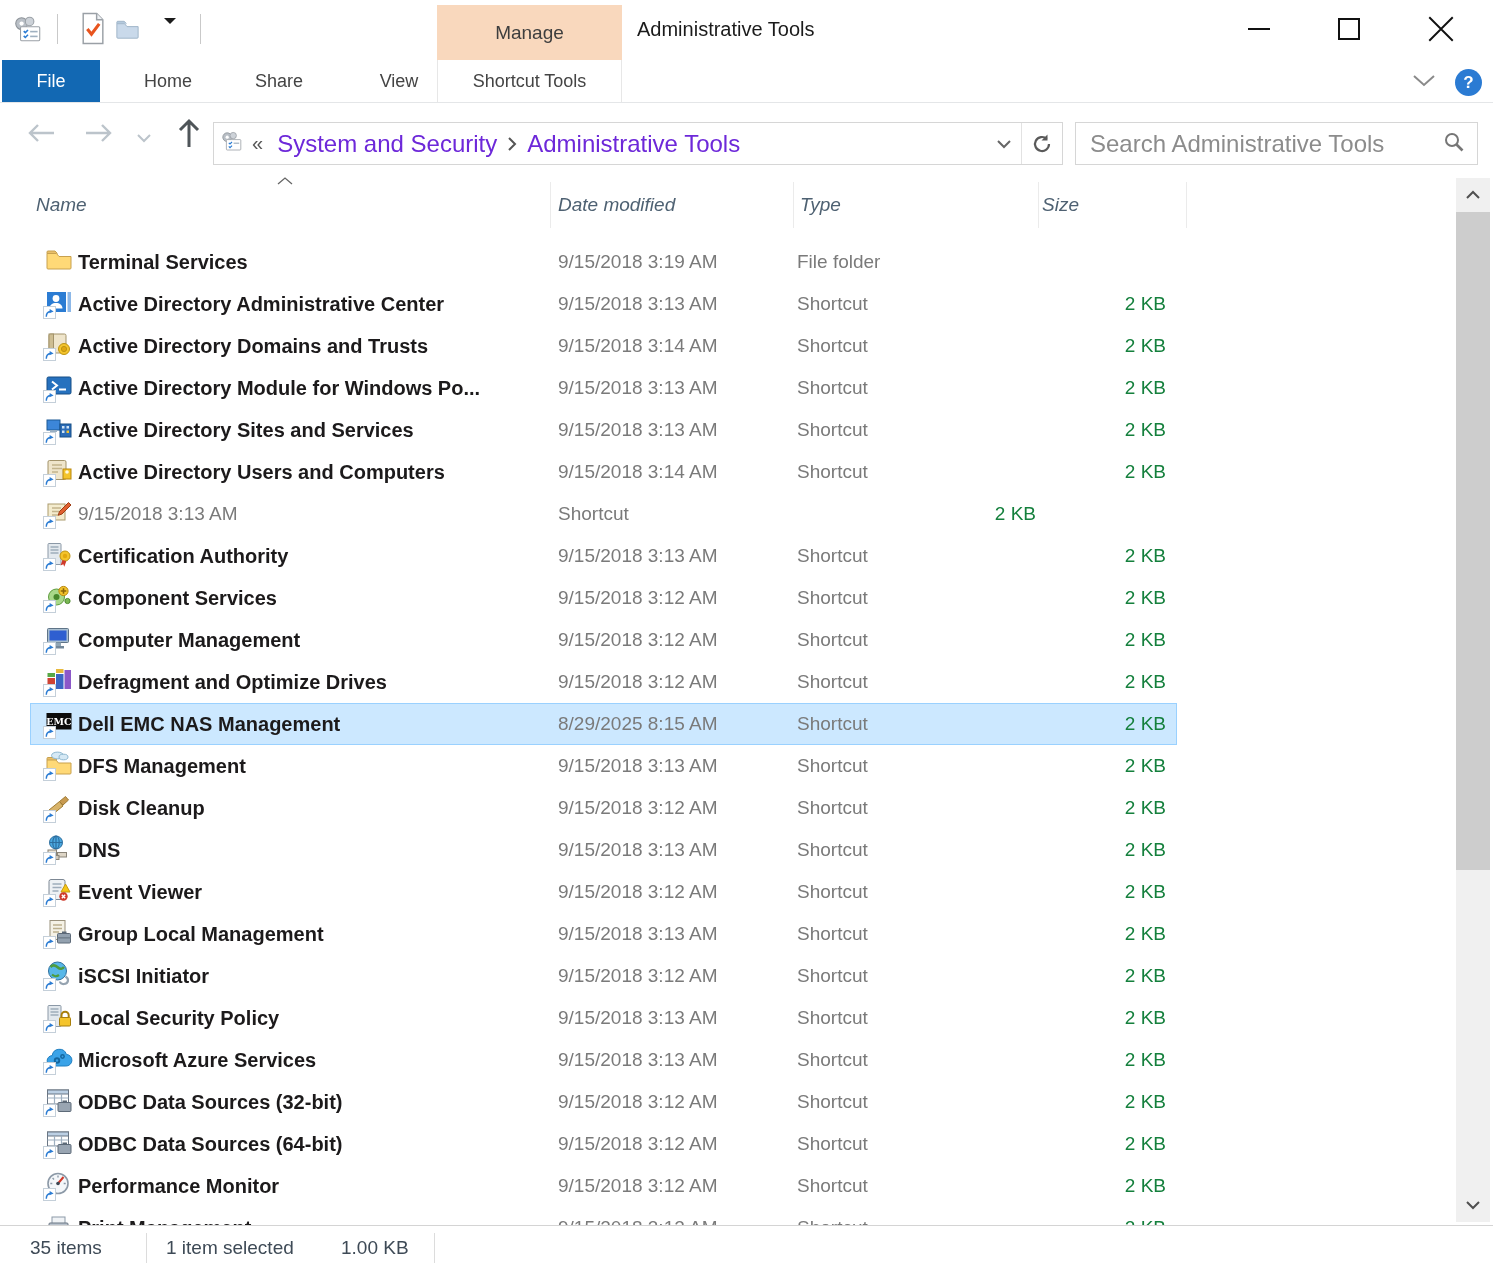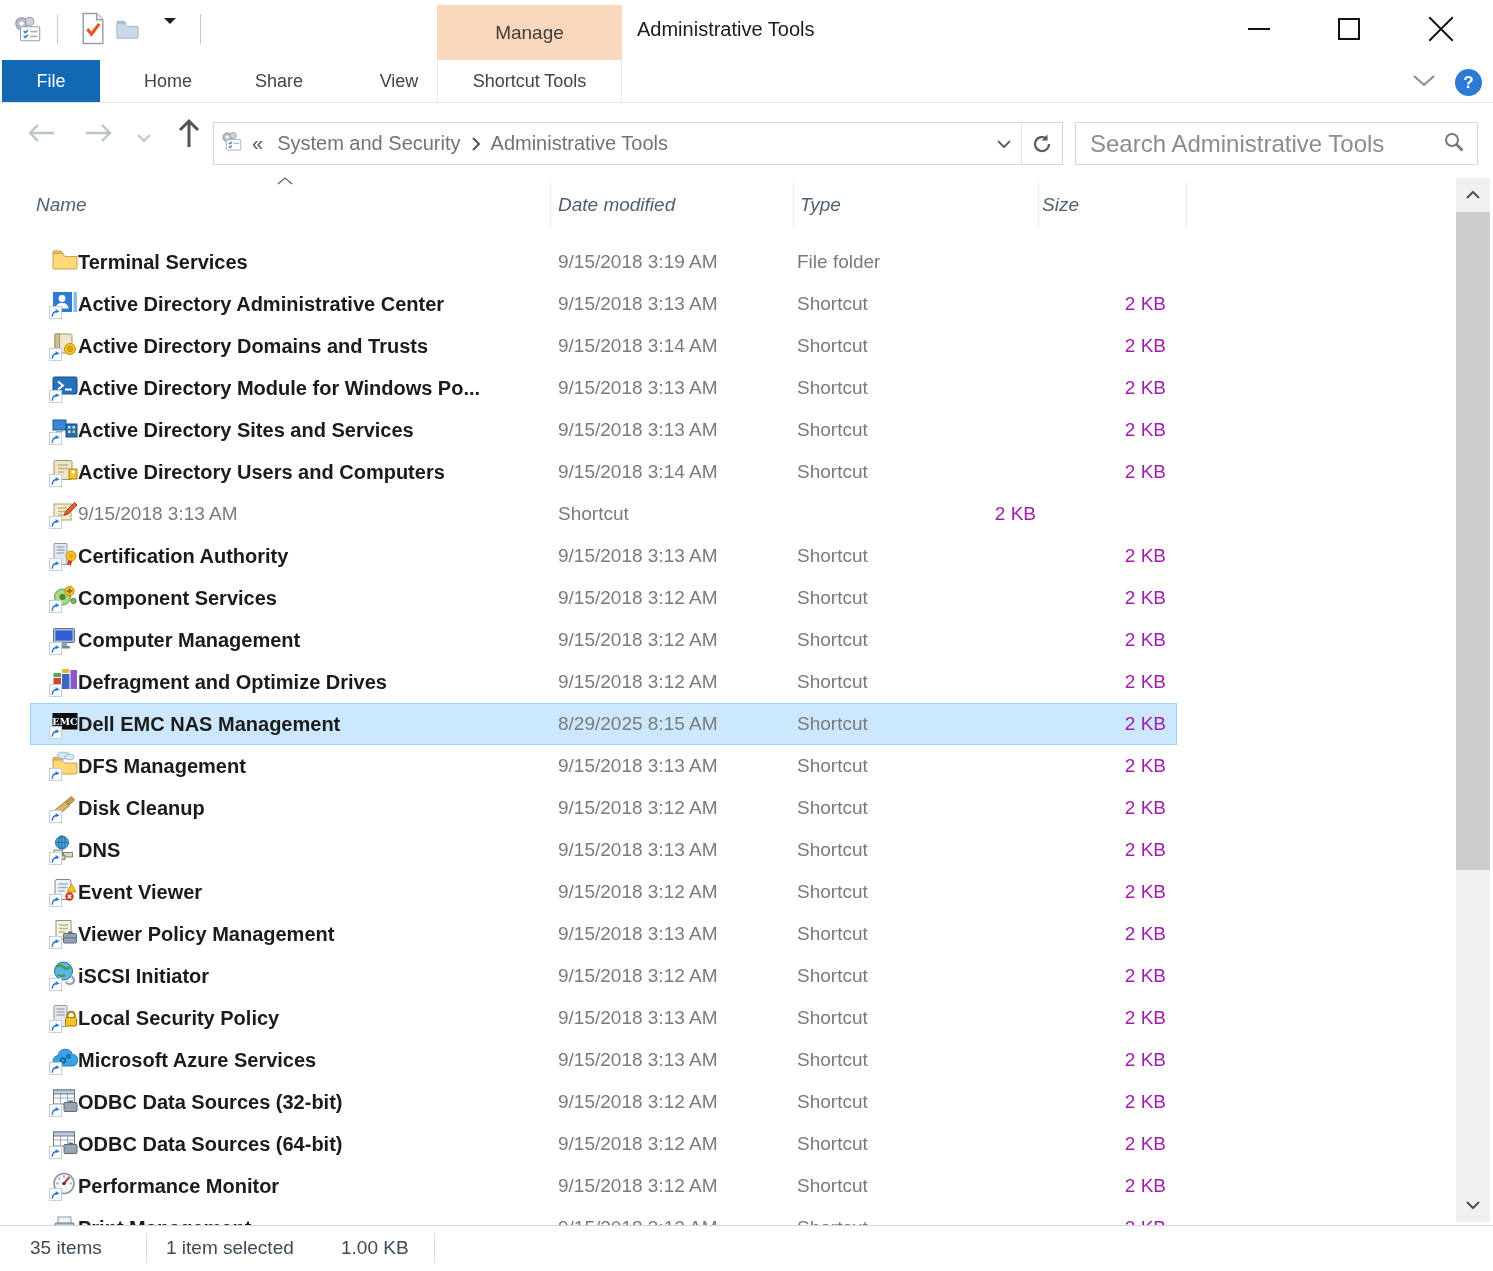--- a/index.html
+++ b/index.html
@@ -31,21 +31,21 @@
   .helpcircle { position:absolute; left:1455px; top:69px; width:27px; height:27px; border-radius:50%;
     background:var(--help-blue); color:#fff; font-size:17px; font-weight:bold;
     display:flex; align-items:center; justify-content:center; }
 
   
   .navrow { position:absolute; left:0; top:103px; width:1493px; height:75px; background:#fff; }
   .navico { position:absolute; }
   .addr { position:absolute; left:213px; top:19px; width:850px; height:43px;
     border:1px solid #d6d6d6; background:#fff; display:flex; align-items:center; }
   .addr .aicon { margin:0 8px 0 6px; }
-  .crumb { font-size:20px; color:#737373; white-space:nowrap; }
+  .crumb { font-size:24px; color:#6d28d9; white-space:nowrap; }
   .guillemet { font-size:20px; color:#555; margin-right:14px; }
   .crumb-sep { margin:0 10px; display:flex; align-items:center; }
   .addr-right { margin-left:auto; display:flex; align-items:center; height:100%; }
   .addr-divider { width:1px; height:41px; background:#e2e2e2; }
   .addr-btn { width:34px; height:100%; display:flex; align-items:center; justify-content:center; }
   .searchbox { position:absolute; left:1075px; top:19px; width:403px; height:43px;
     border:1px solid #d6d6d6; background:#fff; display:flex; align-items:center; }
   .searchbox input { flex:1; border:none; outline:none; font-size:24px; padding:0 0 0 14px;
     font-family:inherit; color:#1c1a1b; background:transparent; }
   .searchbox input::placeholder { color:#8c8c8c; opacity:1; }
@@ -58,22 +58,22 @@
   .sortcaret { position:absolute; left:276px; top:-6px; }
 
   
   .list { position:absolute; left:0; top:241px; width:1456px; height:984px; overflow:hidden; background:#fff; }
   .row { position:relative; margin-left:30px; width:1147px; height:42px;
     display:grid; grid-template-columns:48px 480px 239px 241px 130px; align-items:center; }
   .row.selected { background:var(--sel-bg); outline:1px solid var(--sel-border); outline-offset:-1px; }
   .cell { white-space:nowrap; overflow:hidden; }
   .cell.name { font-size:20px; color:#1c1a1b;font-weight:bold; }
   .cell.date, .cell.type { font-size:19px; color:#7a7a7a; }
-  .cell.size { font-size:19px; color:#a21caf; text-align:right; padding-right:2px; }
-  .icon-cell { padding-left:20px; }
+  .cell.size { font-size:19px; color:#15803d; text-align:right; padding-right:2px; }
+  .icon-cell { padding-left:14px; }
   .ficon { position:relative; display:inline-block; width:30px; height:30px; }
   .ficon > svg { width:30px; height:30px; display:block; }
   .lnk { position:absolute; left:-1px; bottom:-2px; width:13px; height:13px; background:#fff;
     border:1px solid #c4cfd9; display:block; }
   .lnk svg { width:11px; height:11px; display:block; }
 
   
   .scroll { position:absolute; left:1456px; top:178px; width:34px; height:1044px; background:var(--track); }
   .scroll .thumb { position:absolute; left:0; top:34px; width:34px; height:658px; background:var(--thumb); }
   .scroll .sarrow { position:absolute; left:0; width:34px; height:34px;
@@ -517,21 +517,21 @@
               <path d="M9 8h9M9 11.5h9M9 15h6" stroke="#bcb08e" stroke-width="1.4"></path>
               <rect x="18" y="14.5" width="4.5" height="2.5" fill="#5d6a78"></rect>
               <rect x="13.5" y="16.5" width="13" height="9.5" rx="1" fill="#93a1af" stroke="#5d6a78"></rect>
               <rect x="13.5" y="20" width="13" height="1.6" fill="#74828f"></rect>
             </svg><span class="lnk">
               <svg viewBox="0 0 12 12">
                 <path d="M2.5 10.5c0-3.6 1.6-5.4 4.6-5.7" fill="none" stroke="#2b7cd3" stroke-width="1.6"></path>
                 <path d="M6.2 2.3l4.3 2.5-4.6 2.1z" fill="#2b7cd3"></path>
               </svg>
             </span></span></span>
-        <span class="cell name">Viewer Policy Management</span>
+        <span class="cell name">Group Local Management</span>
         <span class="cell date">9/15/2018 3:13 AM</span>
         <span class="cell type">Shortcut</span>
         <span class="cell size">2 KB</span>
       </div>
       <div class="row">
         <span class="cell icon-cell"><span class="ficon"><svg viewBox="0 0 30 30">
               <circle cx="13.5" cy="12" r="9" fill="#57b7e8" stroke="#2d6e9e"></circle>
               <path d="M6.5 8c2.5-2.5 5.5-1.5 7.5.5s4.5 1.5 6-.5" fill="none" stroke="#4e9c3e" stroke-width="2.5"></path>
               <path d="M8 15.5c2 2 5 2 7 .5" fill="none" stroke="#4e9c3e" stroke-width="2.2"></path>
               <path d="M21.5 17.5c4 2.5 3 7-1.5 7.5-2.5.3-4-1-4-2.5" fill="none" stroke="#95a3b0" stroke-width="2.2"></path>

